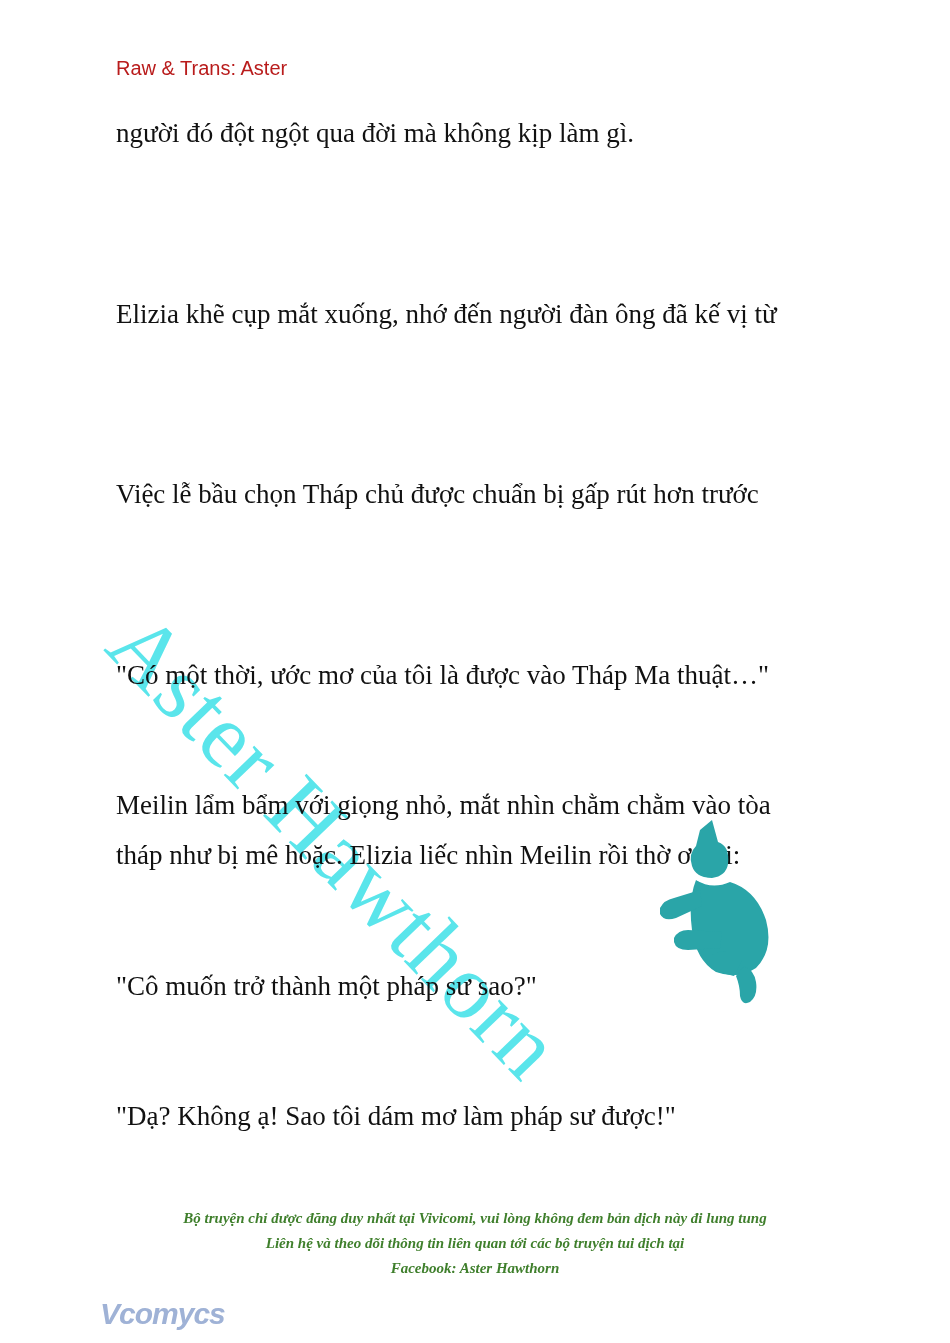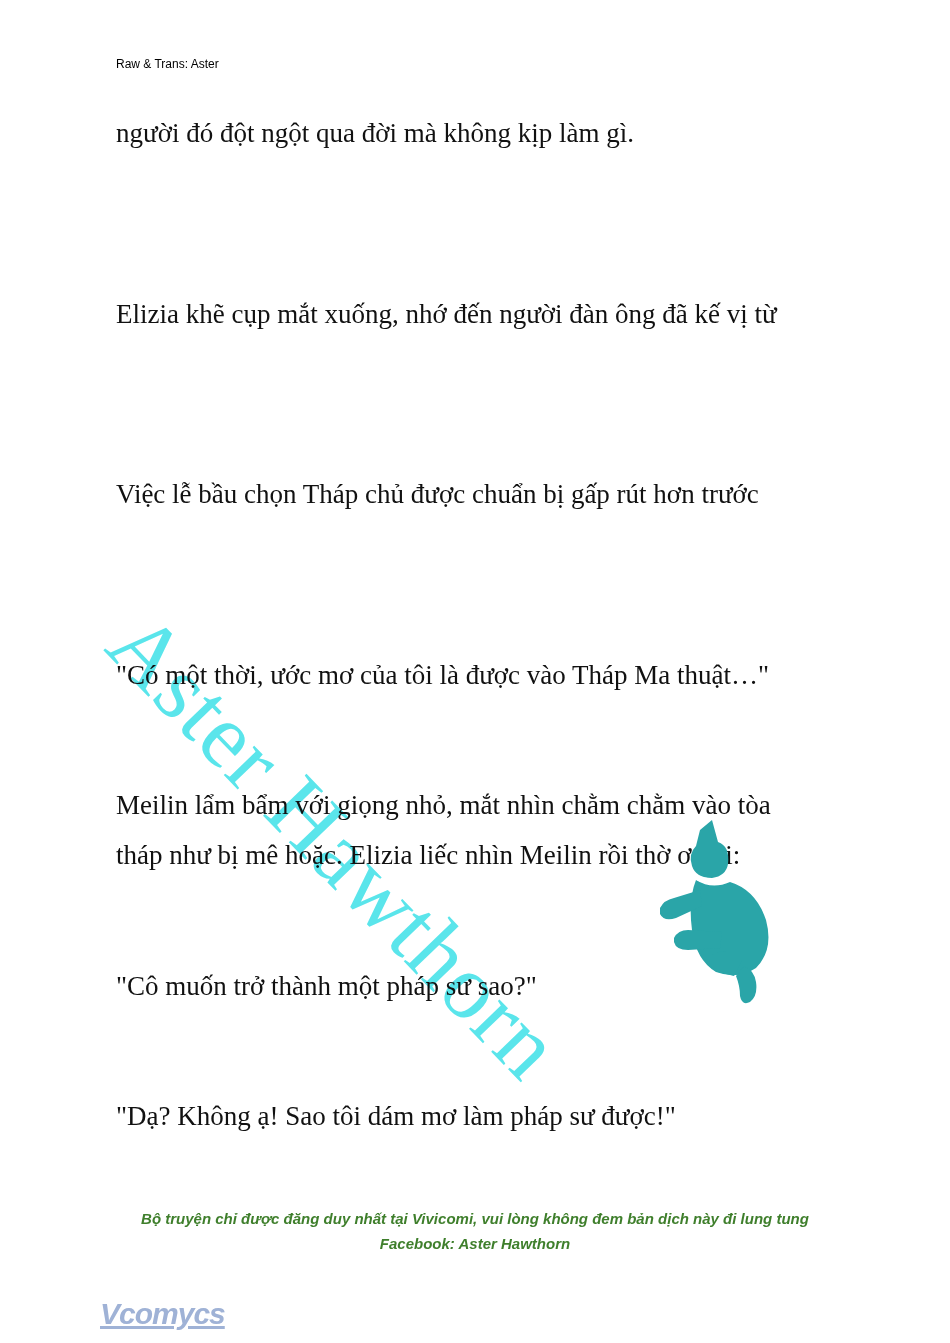--- a/index.html
+++ b/index.html
@@ -2,45 +2,45 @@
 <html><head>
 <meta charset="utf-8">
 <style>
   html, body { margin: 0; padding: 0; }
   body {
     width: 950px; height: 1343px; background: #ffffff;
     position: relative; overflow: hidden;
   }
   .header {
     position: absolute; left: 116px; top: 57px;
-    font-family: "Liberation Sans", sans-serif; font-size: 12px; color: #000000;
+    font-family: "Liberation Sans", sans-serif; font-size: 20px; color: #b91c1c;
   }
   .para {
     position: absolute; left: 116px; width: 740px;
     font-family: "Liberation Serif", serif; font-size: 27px; line-height: 50px;
     color: #111; margin: 0; z-index: 1;
   }
   .footer-notes {
     position: absolute; left: 0; width: 950px; top: 1206px;
-    text-align: center; font-family: Liberation Sans, sans-serif;
+    text-align: center; font-family: Liberation Serif, serif;
     font-style: italic; font-weight: bold; font-size: 15px; line-height: 25px;
     color: #3f7f2c;
   }
   .footer-notes div { white-space: nowrap; }
   .watermark {
     position: absolute; left: 125px; top: 575px;
     font-family: "Liberation Serif", serif; font-size: 92px; color: #52e4ea;
     transform: rotate(46deg); transform-origin: left center;
     white-space: nowrap; z-index: 0; letter-spacing: 1px; opacity: 0.95;
   }
   .cat { position: absolute; left: 652px; top: 820px; width: 130px; height: 185px; z-index: 2; }
   .logo {
     position: absolute; left: 100px; top: 1297px;
     font-family: "Liberation Sans", sans-serif; font-style: italic; font-weight: bold;
-    font-size: 30px; color: #9fb2d6; letter-spacing: -1px; text-decoration: underline;
+    font-size: 30px; color: #9fb2d6; letter-spacing: -1px;
   }
 </style>
 </head>
 <body>
 
 <div class="header">Raw &amp; Trans: Aster</div>
 
 <div class="watermark">Aster Hawthorn</div>
 
 <div class="para" style="top:108px">
@@ -73,16 +73,17 @@
     <path d="M8 88 Q12 80 22 78 L48 70 L50 86 L24 98 Q12 102 8 94 Z"></path>
     <path d="M22 118 Q26 110 36 110 L70 112 L68 128 L36 130 Q24 130 22 122 Z"></path>
     <path d="M58 138 Q64 130 74 132 L90 140 L82 156 L66 152 Q56 148 58 140 Z"></path>
     <path d="M92 146 Q102 150 104 162 Q106 176 98 182 Q90 186 88 176 Q88 166 84 156 Z"></path>
   </g>
   <path d="M42 56 Q60 66 76 56" stroke="#ffffff" stroke-width="5" fill="none"></path>
 </svg>
 
 <div class="footer-notes">
   <div>Bộ truyện chỉ được đăng duy nhất tại Vivicomi, vui lòng không đem bản dịch này đi lung tung</div>
+  <div>Liên hệ và theo dõi thông tin liên quan tới các bộ truyện tui dịch tại</div>
   <div>Facebook: Aster Hawthorn</div>
 </div>
 
 <div class="logo">Vcomycs</div>
 
 </body></html>

